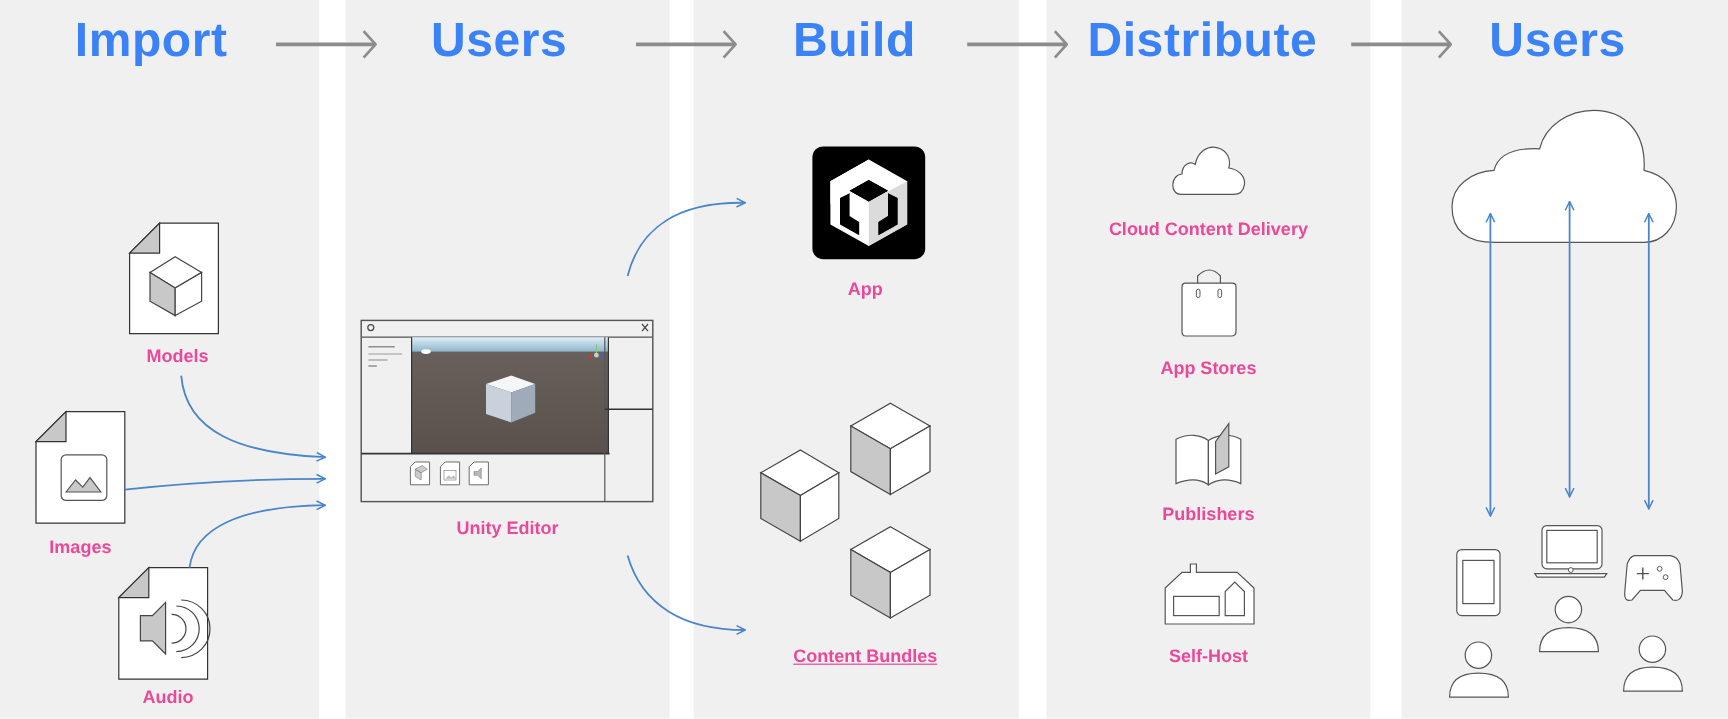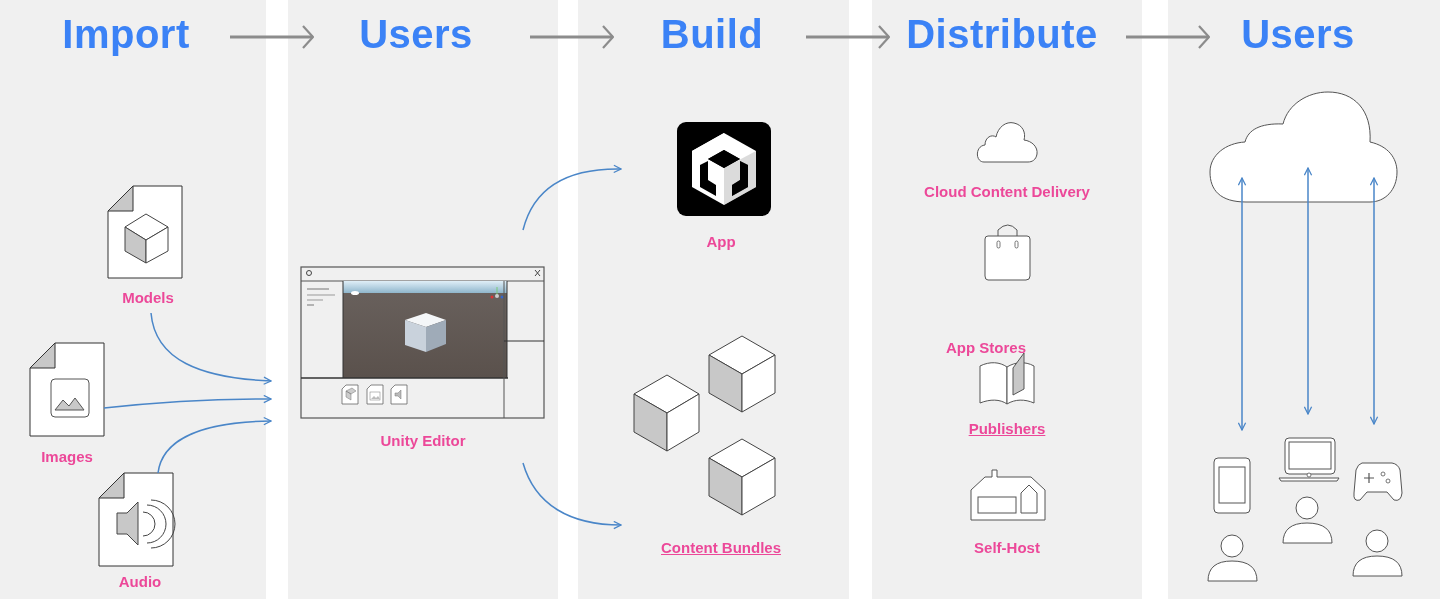--- a/index.html
+++ b/index.html
@@ -232,17 +232,17 @@
 <div class="label" style="left:98px;top:289px;width:100px;">Models</div>
 <div class="label" style="left:17px;top:448px;width:100px;">Images</div>
 <div class="label" style="left:90px;top:573px;width:100px;">Audio</div>
 
 <div class="label" style="left:363px;top:432px;width:120px;">Unity Editor</div>
 
 <div class="label" style="left:671px;top:233px;width:100px;">App</div>
 <div class="label" style="left:646px;top:539px;width:150px;text-decoration:underline;">Content Bundles</div>
 
 <div class="label" style="left:917px;top:183px;width:180px;">Cloud Content Delivery</div>
-<div class="label" style="left:926px;top:299px;width:120px;margin-top:40px;">App Stores</div>
-<div class="label" style="left:947px;top:420px;width:120px;text-decoration:underline;">Publishers</div>
+<div class="label" style="left:947px;top:299px;width:120px;">App Stores</div>
+<div class="label" style="left:947px;top:420px;width:120px;">Publishers</div>
 <div class="label" style="left:947px;top:539px;width:120px;">Self-Host</div>
 
 <div class="label" style="left:1265px;top:568px;width:80px;margin-top:40px;">Users</div>
 
 </body></html>

